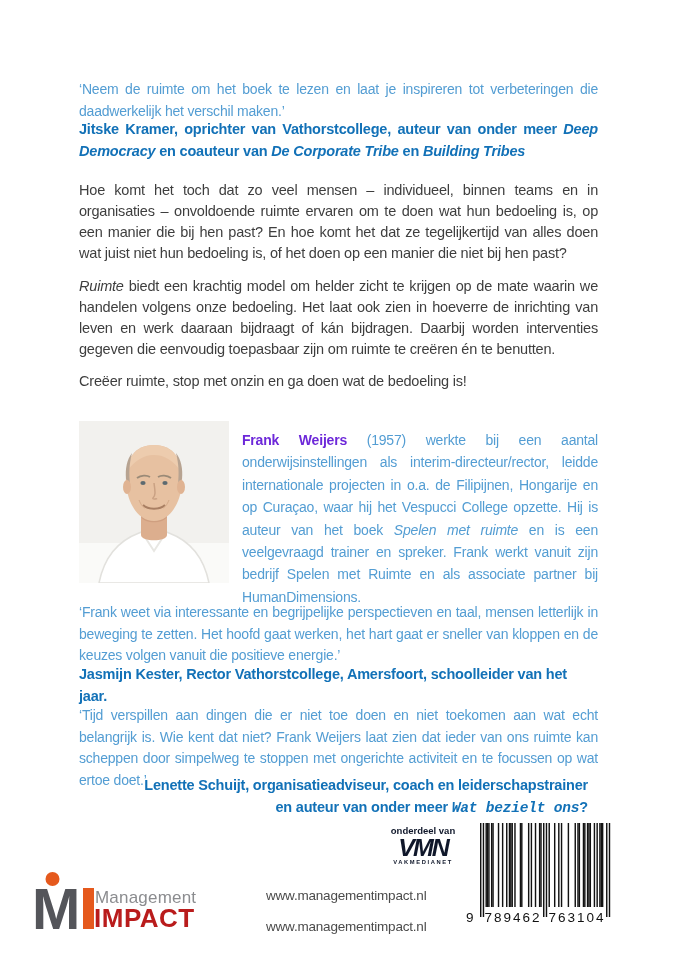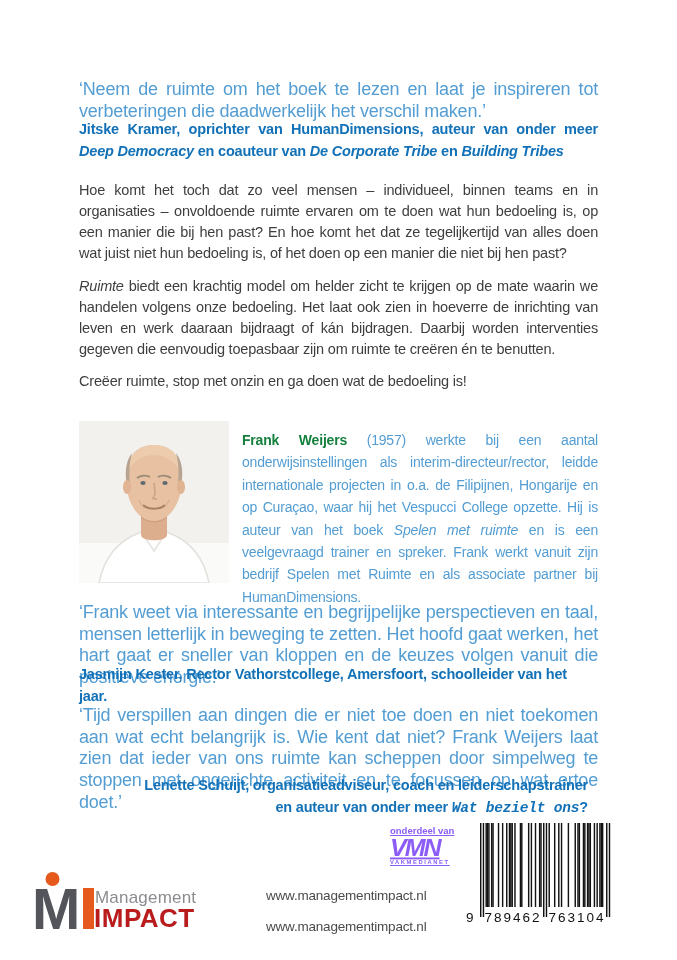--- a/index.html
+++ b/index.html
@@ -1,41 +1,41 @@
 <!DOCTYPE html>
 <html lang="nl"><head>
 <meta charset="utf-8">
 <style>
   html,body{margin:0;padding:0;background:#e8e8e8;}
   .page{
     position:relative;width:677px;height:960px;background:#ffffff;
     font-family:"Liberation Sans",sans-serif;overflow:hidden;margin:0 auto;
   }
   .blk{position:absolute;margin:0;}
-  .quote{color:#539dd3;font-size:18px;line-height:21.7px;text-align:justify;letter-spacing:-0.2px;}
+  .quote{color:#539dd3;font-size:14px;line-height:21.7px;text-align:justify;letter-spacing:-0.2px;}
   .attr{color:#1271b7;font-weight:bold;font-size:14.5px;line-height:21.7px;text-align:justify;letter-spacing:-0.2px;}
   .bodytx{color:#3e3e3e;font-size:14.5px;line-height:21px;text-align:justify;letter-spacing:-0.2px;}
   .bio{color:#539dd3;font-size:14px;line-height:22.4px;text-align:justify;letter-spacing:-0.2px;}
-  .c-dark{color:#15803d;}
+  .c-dark{color:#6d28d9;}
   .url{color:#4b4b4b;font-size:13.5px;letter-spacing:-0.2px;}
   .mi-name-top{color:#8b8c8f;font-size:17px;letter-spacing:0.2px;}
   .mi-name-bottom{color:#b91c1c;font-size:26px;font-weight:bold;letter-spacing:0.5px;}
-  .imprint{width:66px;text-align:left;color:#8b5cf6;text-decoration:underline;}
+  .imprint{width:66px;text-align:center;color:#0f172a;}
   .imprint-label{font-size:9.5px;font-weight:bold;letter-spacing:0;line-height:11px;}
   .imprint-logo{font-size:25px;font-weight:bold;font-style:italic;letter-spacing:-2px;line-height:23px;transform:scaleY(0.95);}
   .imprint-sub{font-size:5.8px;font-weight:bold;letter-spacing:1.6px;line-height:7px;}
 </style>
 </head>
 <body>
 
 <div class="page">
 
   <p class="blk quote" style="left:79px;top:79px;width:519px">‘Neem de ruimte om het boek te lezen en laat je inspireren tot verbeteringen die daadwerkelijk het verschil maken.’</p>
 
-  <p class="blk attr" style="left:79px;top:119px;width:519px"><span>Jitske Kramer, oprichter van HumanDimensions, auteur van onder meer </span><span style="font-style: italic;">Deep Democracy</span><span> en coauteur van </span><span style="font-style: italic;">De Corporate Tribe</span><span> en </span><span style="font-style: italic;">Building Tribes</span></p>
+  <p class="blk attr" style="left:79px;top:119px;width:519px"><span>Jitske Kramer, oprichter van Vathorstcollege, auteur van onder meer </span><span style="font-style: italic;">Deep Democracy</span><span> en coauteur van </span><span style="font-style: italic;">De Corporate Tribe</span><span> en </span><span style="font-style: italic;">Building Tribes</span></p>
 
   <p class="blk bodytx" style="left:79px;top:180px;width:519px">Hoe komt het toch dat zo veel mensen – individueel, binnen teams en in organisaties – onvoldoende ruimte ervaren om te doen wat hun bedoeling is, op een manier die bij hen past? En hoe komt het dat ze tegelijkertijd van alles doen wat juist niet hun bedoeling is, of het doen op een manier die niet bij hen past?</p>
 
   <p class="blk bodytx" style="left:79px;top:276px;width:519px"><span style="font-style: italic;">Ruimte</span><span> biedt een krachtig model om helder zicht te krijgen op de mate waarin we handelen volgens onze bedoeling. Het laat ook zien in hoeverre de inrichting van leven en werk daaraan bijdraagt of kán bijdragen. Daarbij worden interventies gegeven die eenvoudig toepasbaar zijn om ruimte te creëren én te benutten.</span></p>
 
   <p class="blk bodytx" style="left:79px;top:371px;width:519px">Creëer ruimte, stop met onzin en ga doen wat de bedoeling is!</p>
 
   <div class="blk" style="left:79px;top:421px;width:150px;height:162px">
     <svg width="150" height="162" viewBox="0 0 150 162" aria-hidden="true">
       <rect width="150" height="162" fill="#f2f1ee"></rect>

